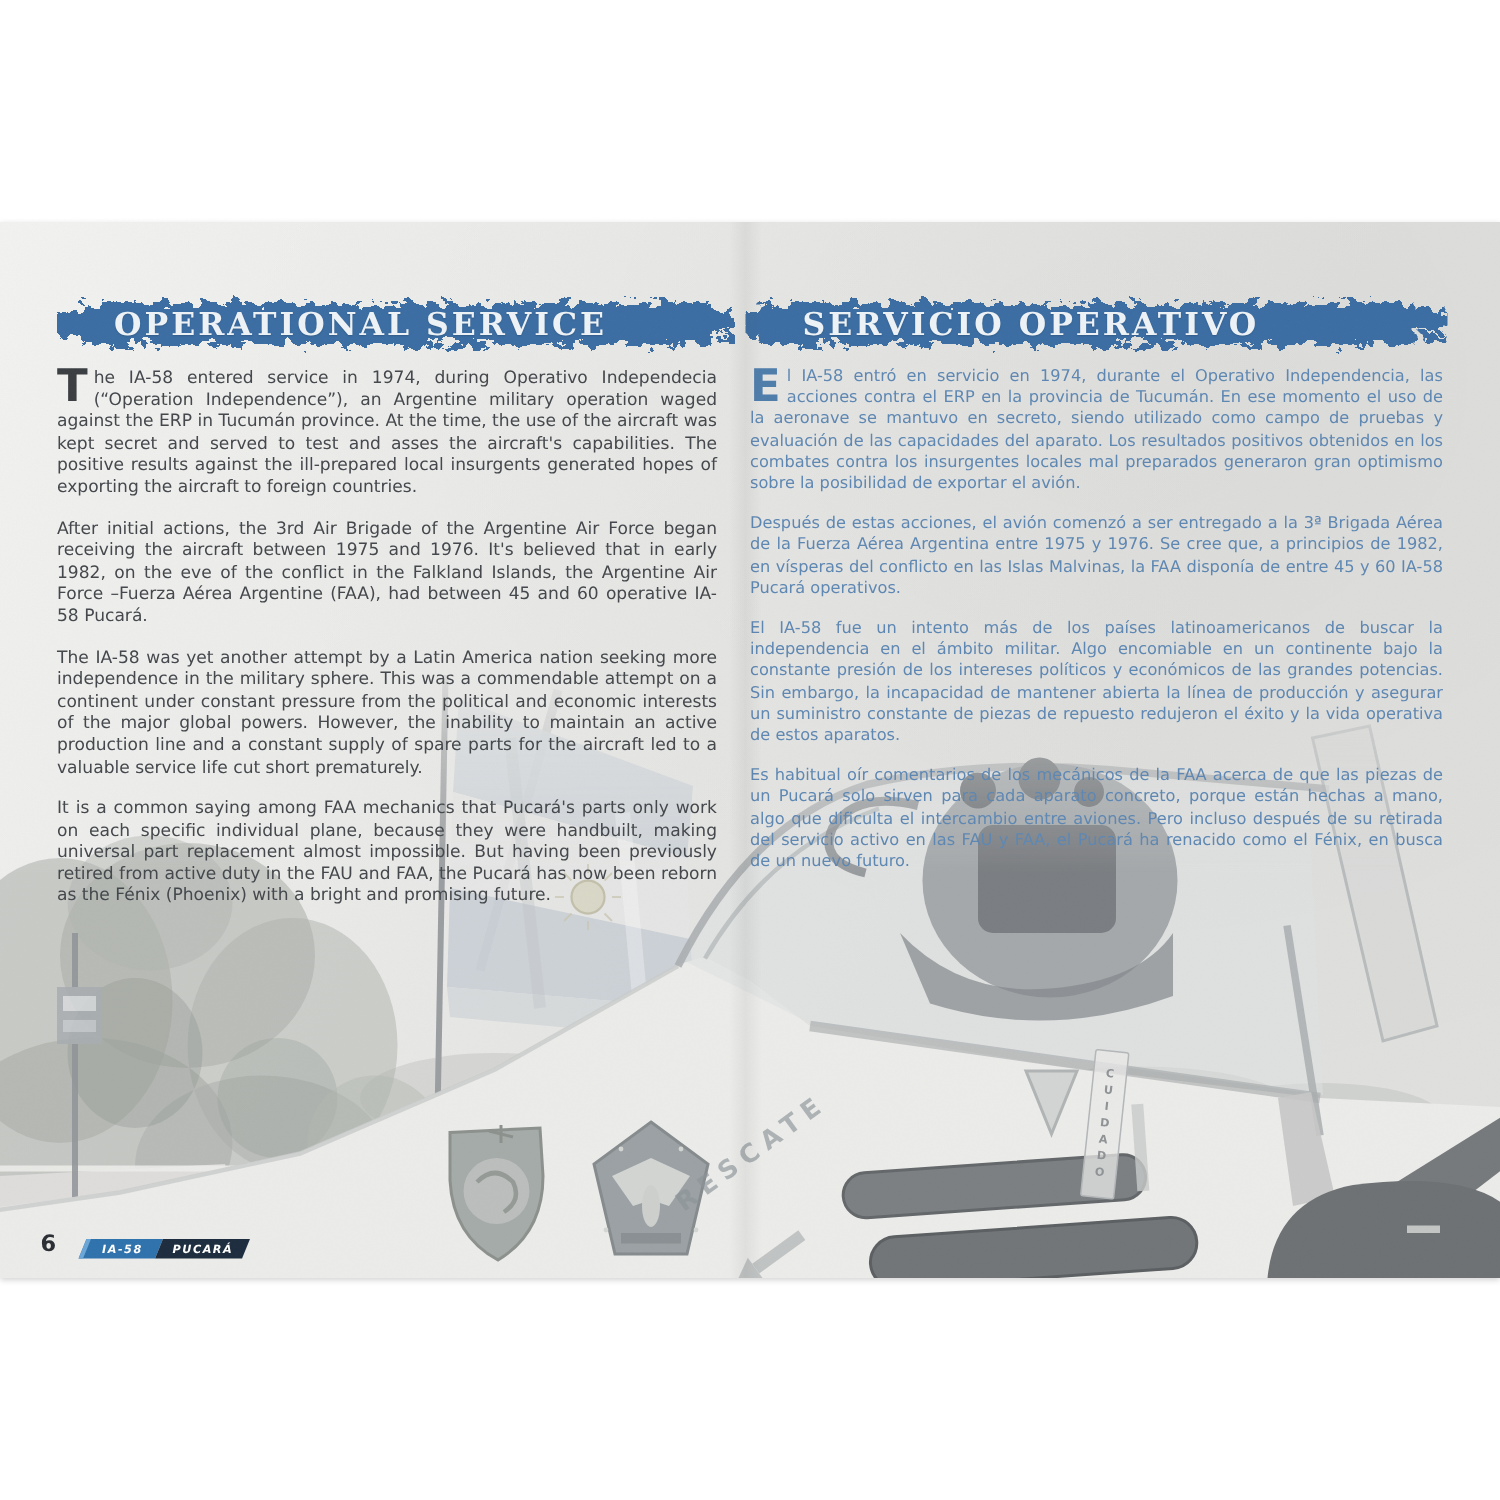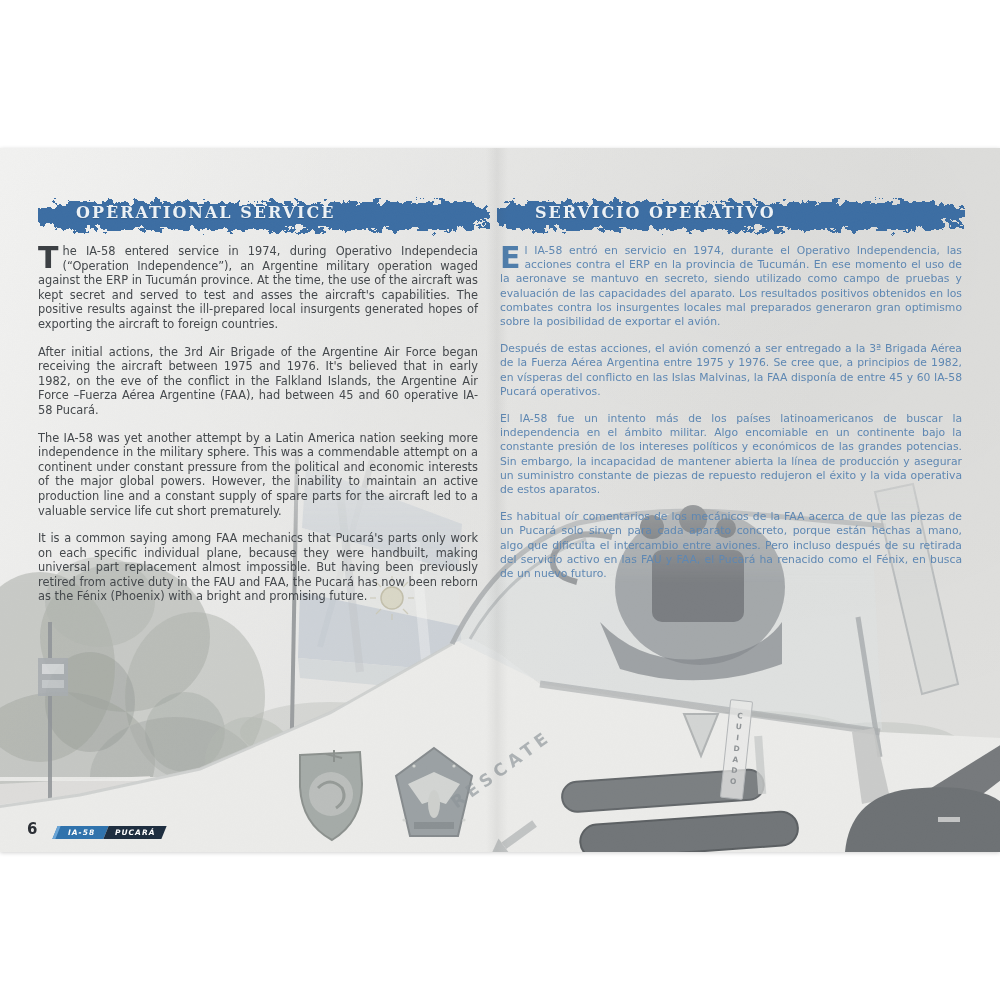--- a/index.html
+++ b/index.html
@@ -14,21 +14,21 @@
   .gutter{position:absolute;left:486px;top:0;width:22px;height:100%;
           background:linear-gradient(to right,transparent,rgba(70,70,70,0.07),transparent);pointer-events:none;}
 
   
   .header-bar{position:absolute;top:46px;height:44px;}
   .header-bar.left{left:38px;width:452px;}
   .header-bar.right{left:497px;width:468px;text-decoration:underline;}
   .bar-bg{position:absolute;inset:0;width:100%;height:100%;}
   .header-text{position:absolute;left:38px;top:9px;
         font-family:"DejaVu Serif","Liberation Serif",serif;font-weight:bold;
-        font-size:16px;letter-spacing:2px;color:#eef3f7;text-shadow:0 1px 1px rgba(20,40,60,0.25);}
+        font-size:21px;letter-spacing:2px;color:#eef3f7;text-shadow:0 1px 1px rgba(20,40,60,0.25);}
 
   
   .col{position:absolute;top:96px;}
   .col-en{left:38px;width:440px;}
   .col-es{left:500px;width:462px;}
   .para{margin:0 0 13px 0;text-align:justify;}
   .para.en{font-size:11.4px;line-height:14.6px;color:#43474b;font-weight:500;}
   .para.es{font-size:10.8px;line-height:14.2px;color:#5d87b3;}
   .dropcap{float:left;font-weight:bold;font-size:30px;line-height:25px;margin:1px 4px 0 0;}
   .dropcap.en{color:#3a3e42;}

